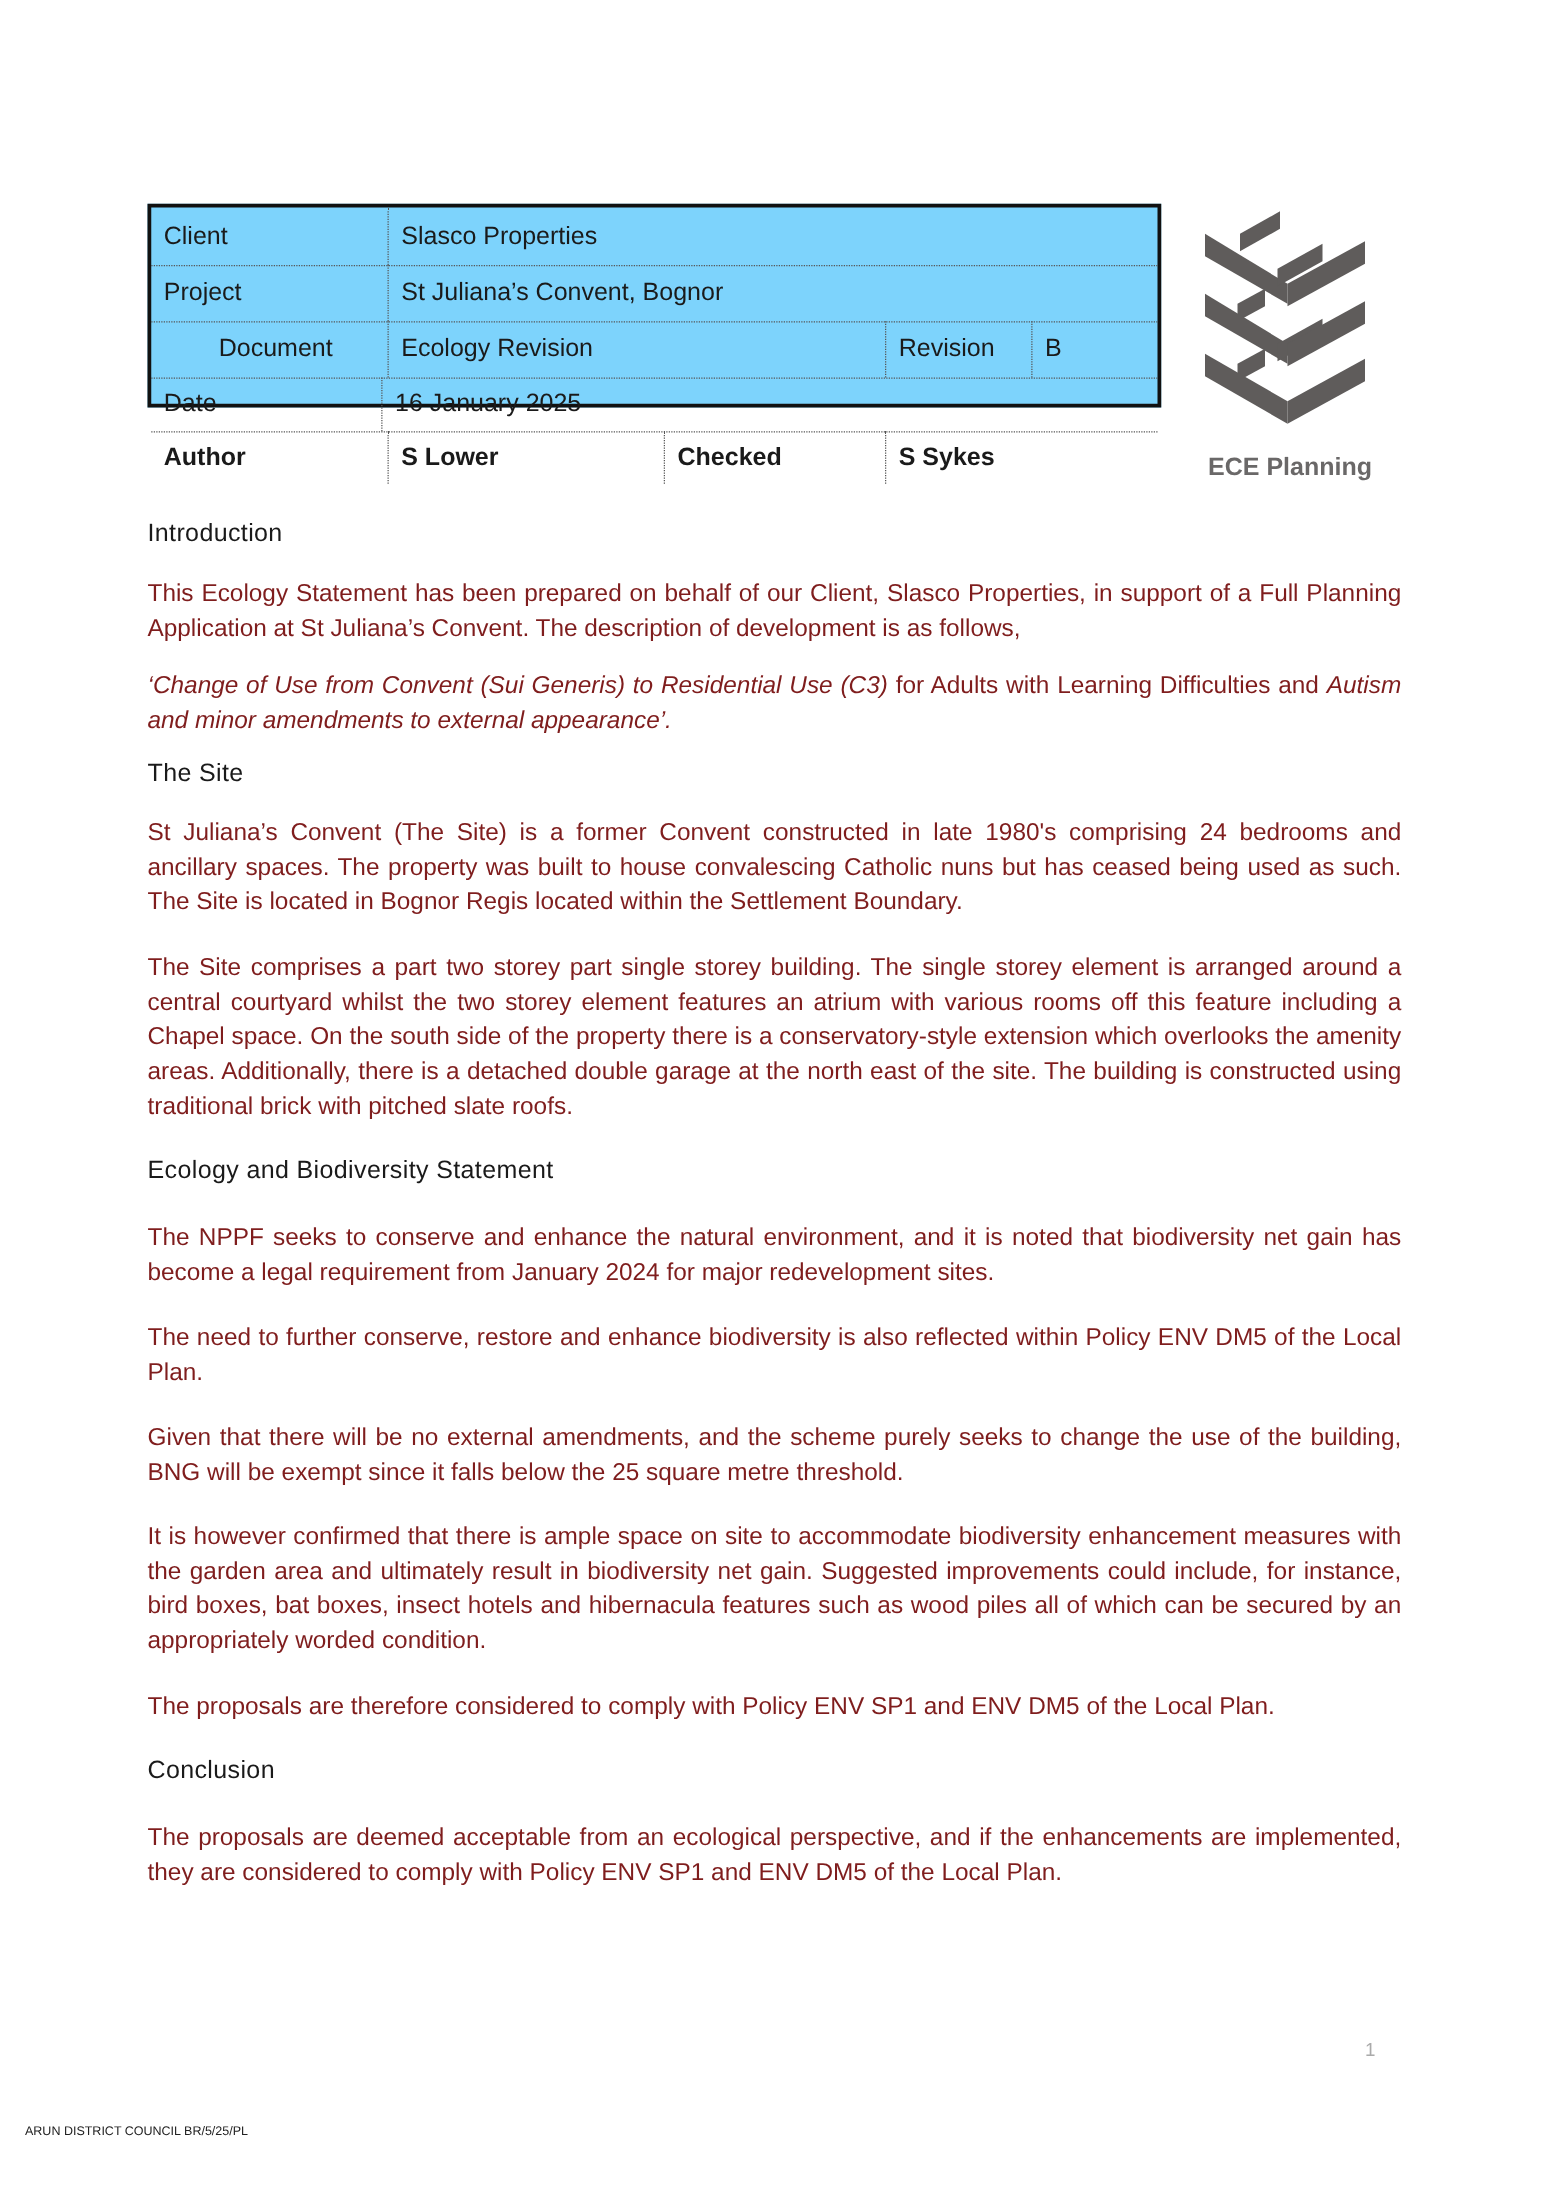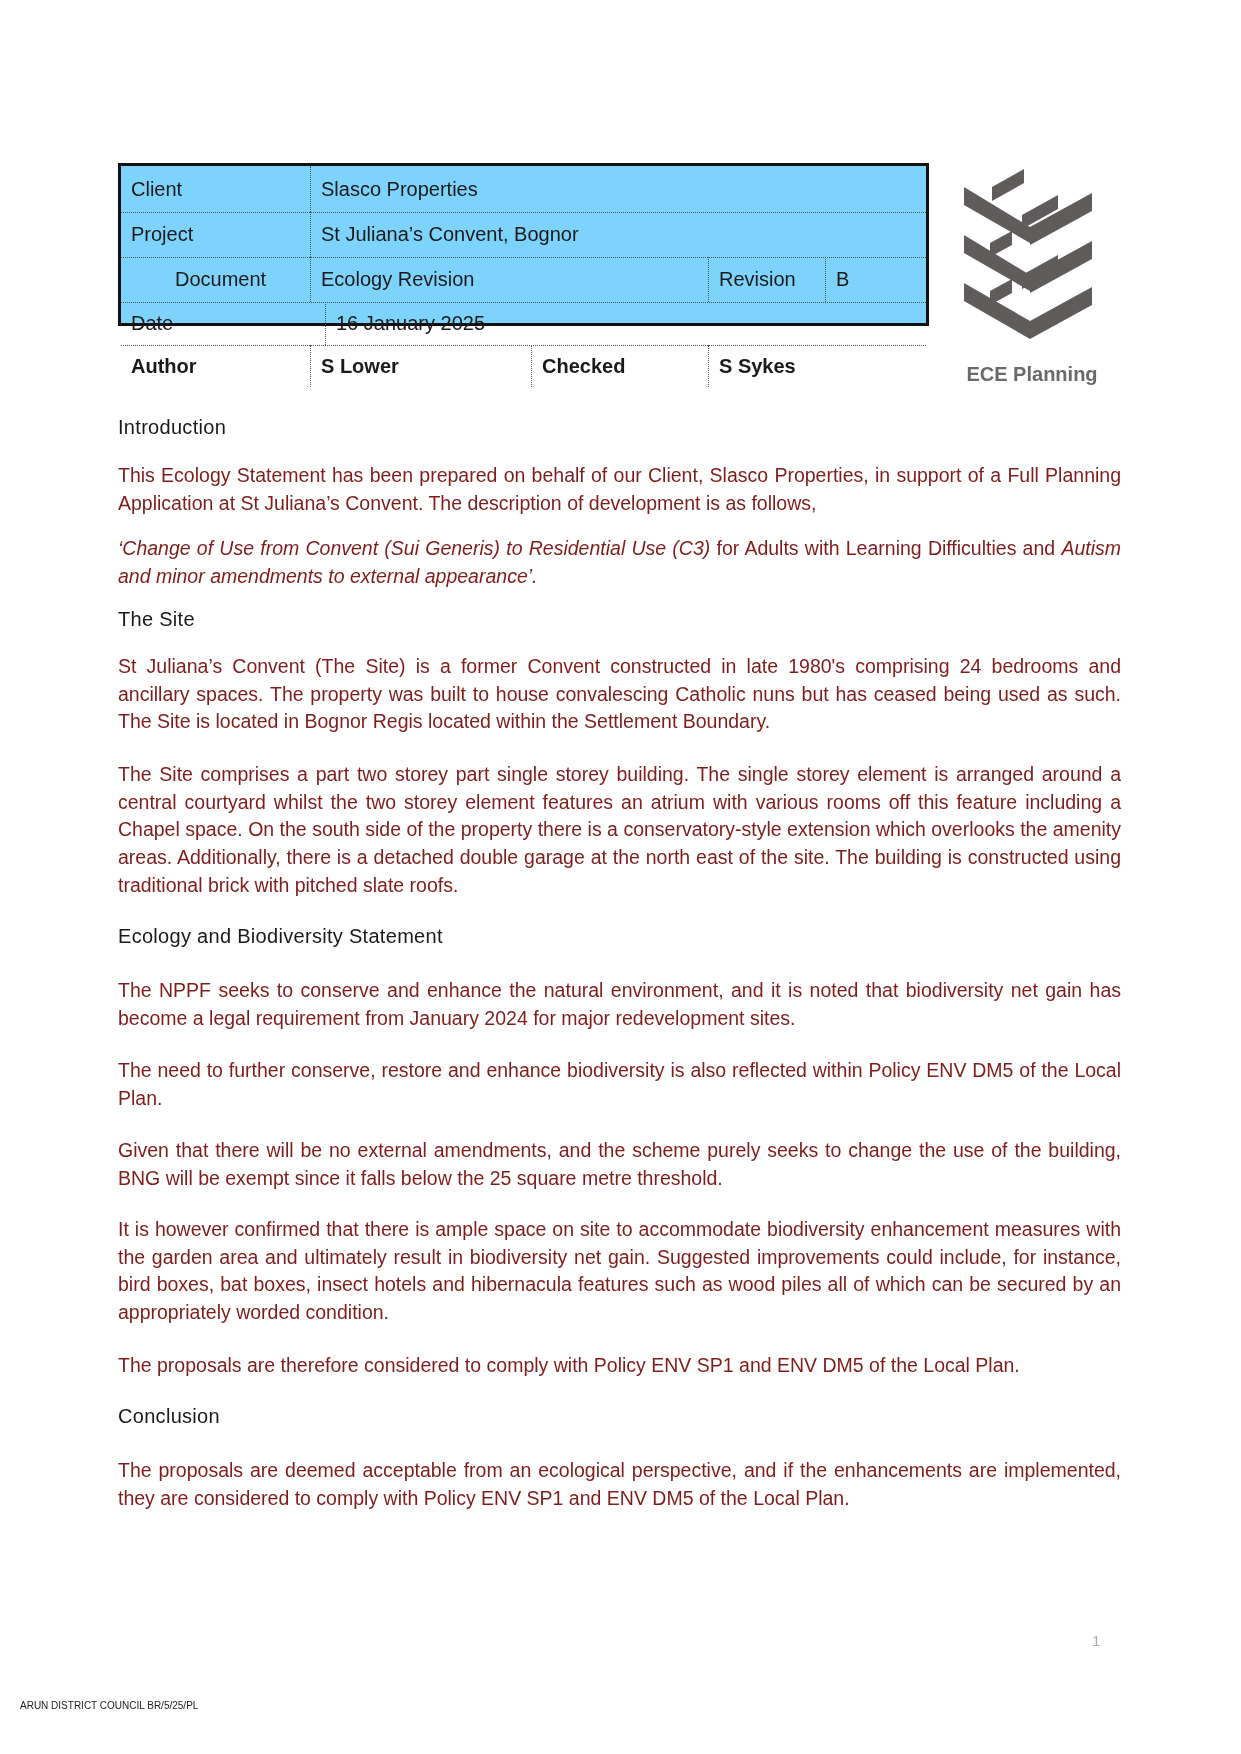--- a/index.html
+++ b/index.html
@@ -36,21 +36,21 @@
     <div class="cell sep" style="left:189px;right:0;">St Juliana’s Convent, Bognor</div>
   </div>
   <div class="row" style="top:91px;height:45px;">
     <div class="cell" style="left:0;width:189px;margin-left:44px;">Document</div>
     <div class="cell sep" style="left:189px;width:398px;">Ecology Revision</div>
     <div class="cell sep" style="left:587px;width:117px;">Revision</div>
     <div class="cell sep" style="left:704px;right:0;">B</div>
   </div>
   <div class="row" style="top:136px;height:43px;">
     <div class="cell" style="left:0;width:189px;">Date</div>
-    <div class="cell sep" style="left:204px;right:0;text-align:right;">16 January 2025</div>
+    <div class="cell sep" style="left:184px;right:0;text-align:right;">16 January 2025</div>
   </div>
   <div class="row" style="top:179px;height:42px;border-bottom:none;font-weight:bold;">
     <div class="cell" style="left:0;width:189px;">Author</div>
     <div class="cell sep" style="left:189px;width:221px;">S Lower</div>
     <div class="cell sep" style="left:410px;width:177px;">Checked</div>
     <div class="cell sep" style="left:587px;right:0;">S Sykes</div>
   </div>
 </div>
 
 <div class="logo">

